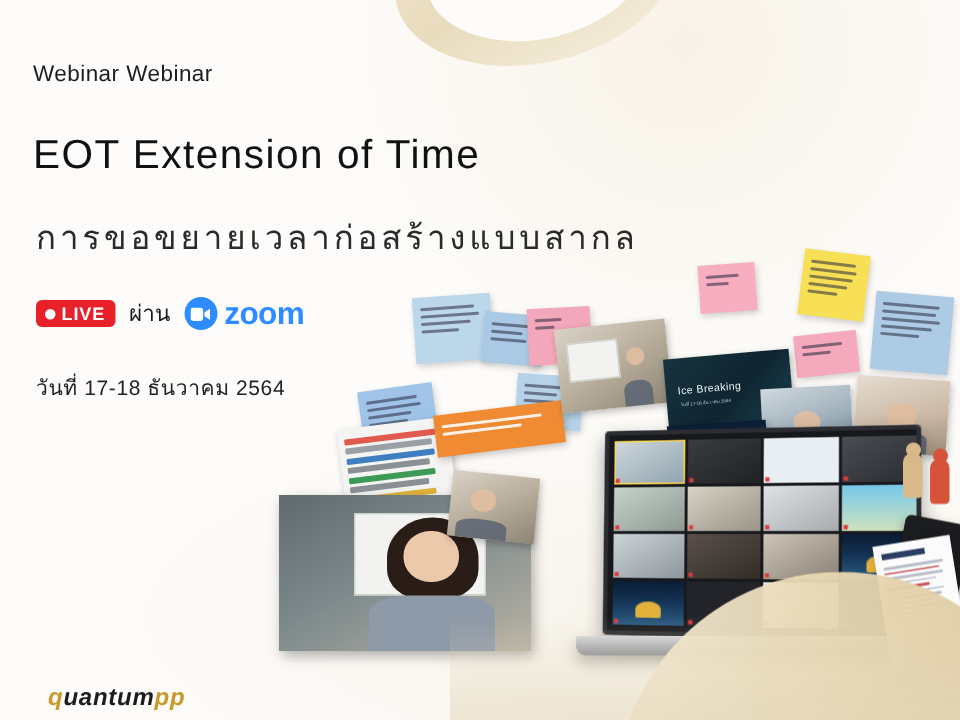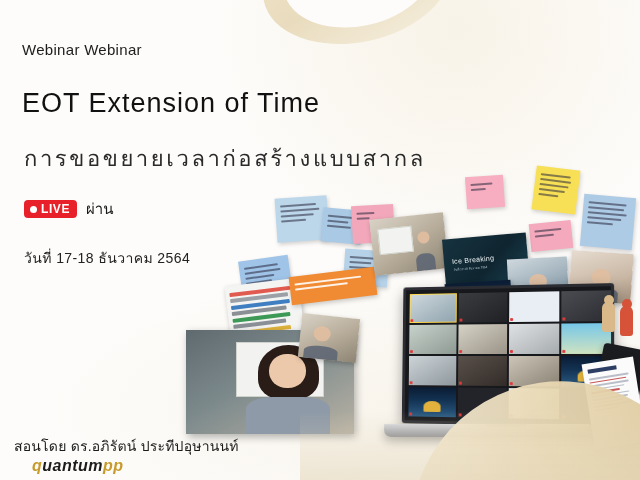--- a/index.html
+++ b/index.html
@@ -566,23 +566,31 @@
   <div class="title-main">EOT  Extension of Time</div>
 
   <div class="subtitle-th">การขอขยายเวลาก่อสร้างแบบสากล</div>
 
   <div class="live-row">
     <span class="live-badge">
       <span class="live-dot"></span>
       <span class="live-text">LIVE</span>
     </span>
     <span class="via-text">ผ่าน</span>
+    <span class="zoom-logo">
+      <span class="zoom-mark">
+        <svg width="13" height="9" viewBox="0 0 13 9" aria-hidden="true">
+          <rect x="0" y="0" width="8.4" height="9" rx="2.2" fill="#ffffff"></rect>
+          <path d="M9.3 3.2 L13 0.8 V8.2 L9.3 5.8 Z" fill="#ffffff"></path>
+        </svg>
+      </span>
+      <span class="zoom-word">zoom</span>
+    </span>
   </div>
 
   <div class="date-line">วันที่ 17-18 ธันวาคม 2564</div>
 
-  <div class="presenter-line">สอนโดย ดร.อภิรัตน์ ประทีปอุษานนท์</div>
 
   <div class="brand-logo">
     <span class="brand-q">q</span><span class="brand-mid">uantum</span><span class="brand-pp">pp</span>
   </div>
 
 </div>
 
 </body></html>

